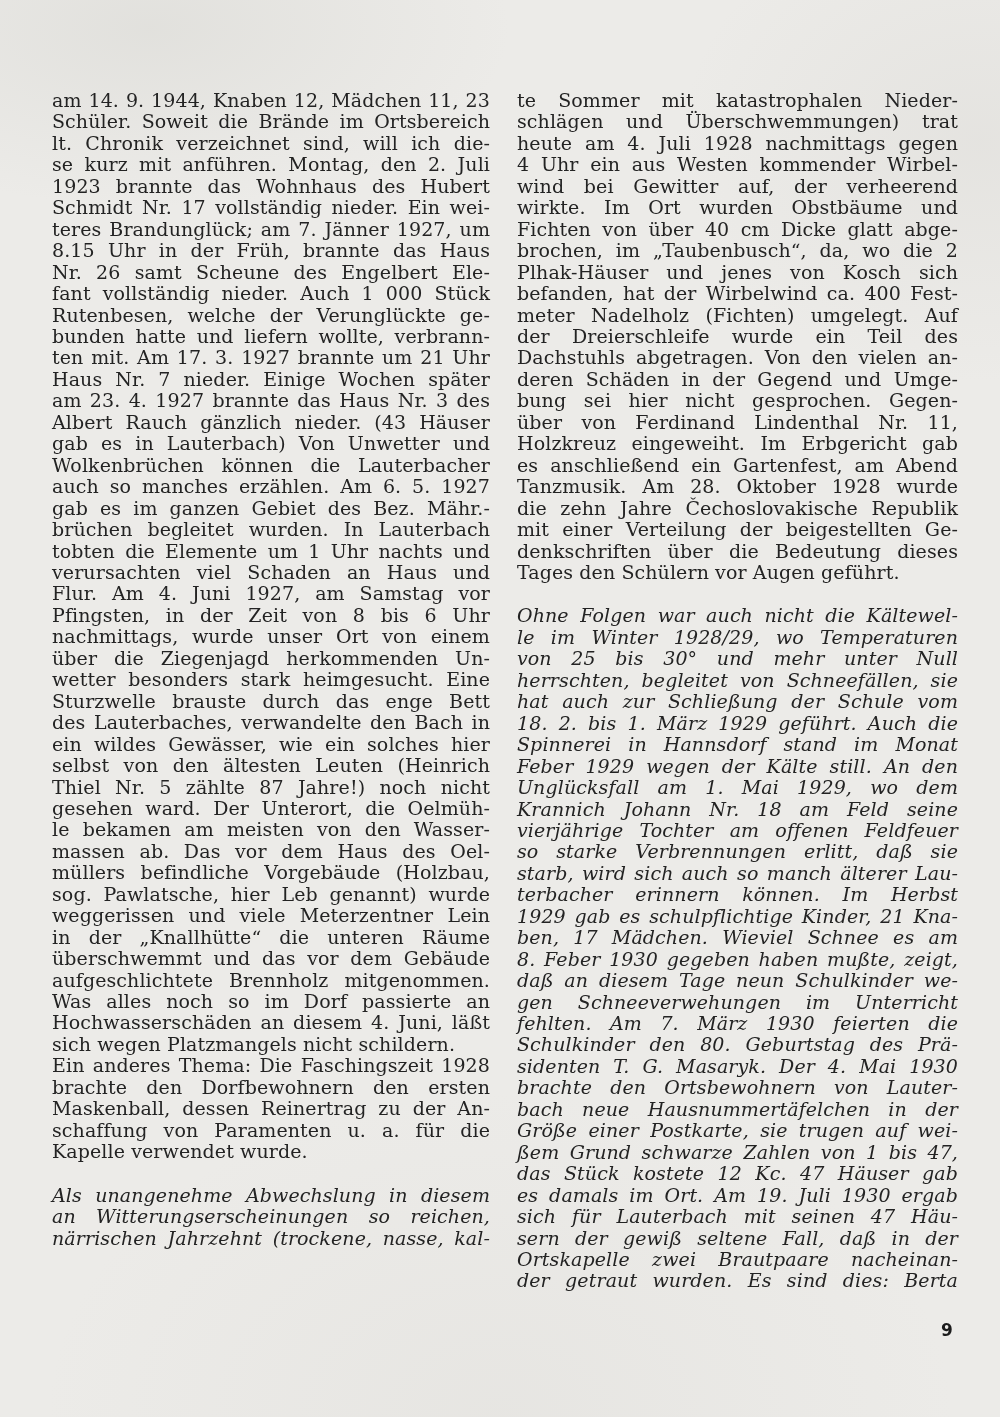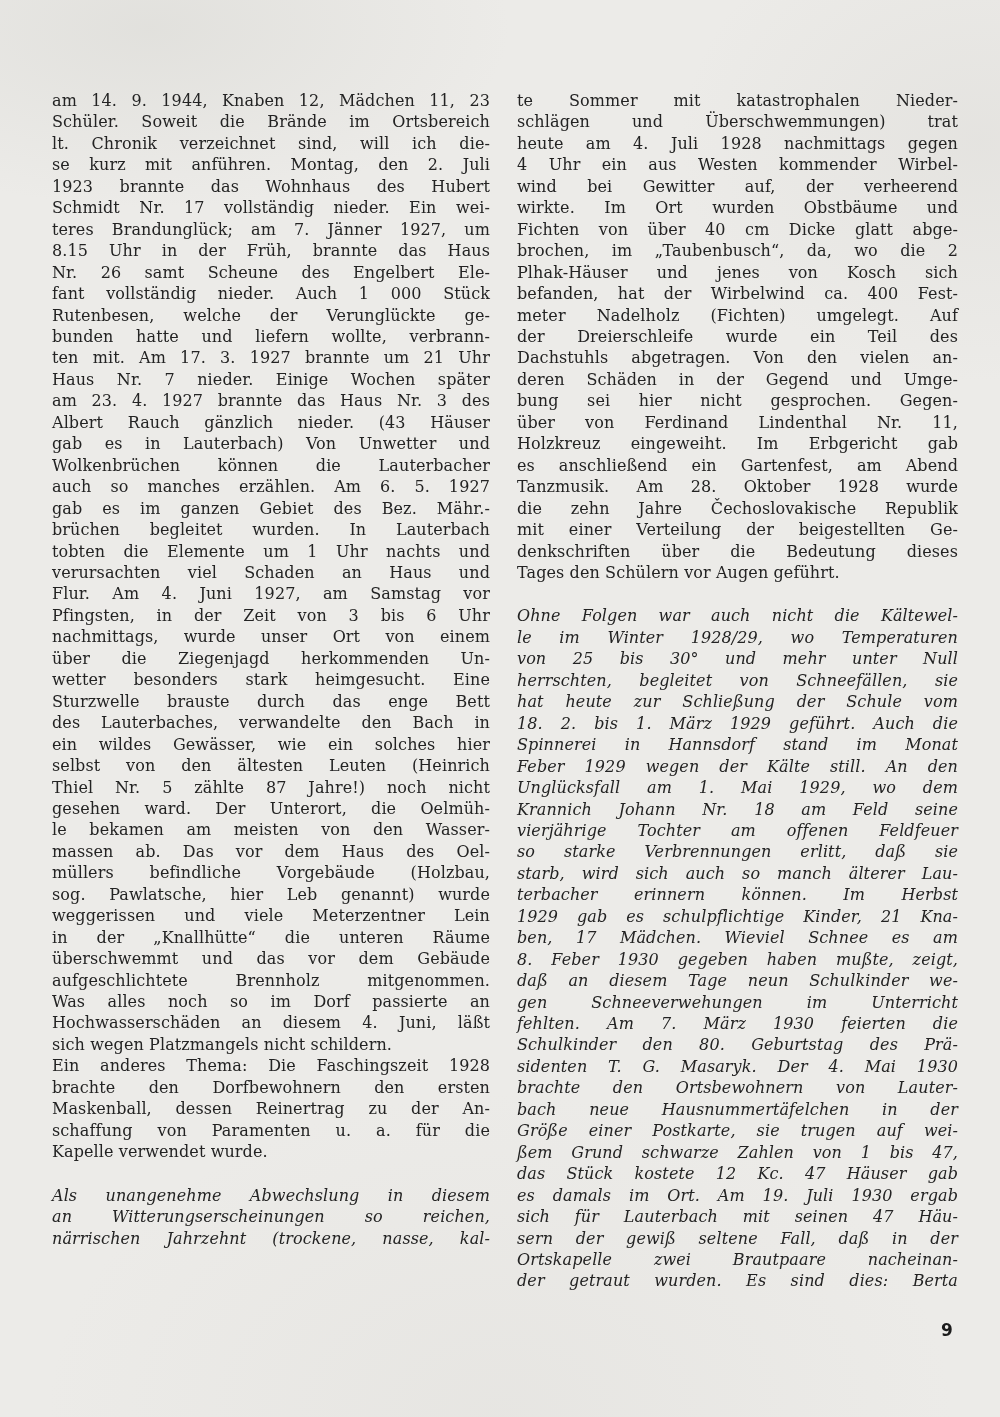--- a/index.html
+++ b/index.html
@@ -20,21 +20,21 @@
     background:
       radial-gradient(ellipse 600px 300px at 15% 2%, rgba(198,198,192,0.28), transparent 60%),
       radial-gradient(ellipse 500px 400px at 98% 10%, rgba(202,200,195,0.22), transparent 60%),
       radial-gradient(ellipse 700px 500px at 50% 100%, rgba(206,204,199,0.18), transparent 65%),
       var(--paper);
     overflow: hidden;
   }
   .text-column {
     position: absolute;
     top: 90px;
-    font-size: 16px;
+    font-size: 19px;
     line-height: 21.45px;
     letter-spacing: 0.1px;
   }
   .col-left  { left: 52px;  width: 438px; }
   .col-right { left: 517px; width: 441px; }
   .para { margin: 0; }
   .para.gap { margin-top: 22px; font-style: italic; }
   .line {
     text-align: justify;
     text-align-last: justify;
@@ -77,21 +77,21 @@
         <div class="line">am 23. 4. 1927 brannte das Haus Nr. 3 des</div>
         <div class="line">Albert Rauch gänzlich nieder. (43 Häuser</div>
         <div class="line">gab es in Lauterbach) Von Unwetter und</div>
         <div class="line">Wolkenbrüchen können die Lauterbacher</div>
         <div class="line">auch so manches erzählen. Am 6. 5. 1927</div>
         <div class="line">gab es im ganzen Gebiet des Bez. Mähr.-</div>
         <div class="line">brüchen begleitet wurden. In Lauterbach</div>
         <div class="line">tobten die Elemente um 1 Uhr nachts und</div>
         <div class="line">verursachten viel Schaden an Haus und</div>
         <div class="line">Flur. Am 4. Juni 1927, am Samstag vor</div>
-        <div class="line">Pfingsten, in der Zeit von 3 bis 6 Uhr</div>
+        <div class="line">Pfingsten, in der Zeit von 8 bis 6 Uhr</div>
         <div class="line">nachmittags, wurde unser Ort von einem</div>
         <div class="line">über die Ziegenjagd herkommenden Un-</div>
         <div class="line">wetter besonders stark heimgesucht. Eine</div>
         <div class="line">Sturzwelle brauste durch das enge Bett</div>
         <div class="line">des Lauterbaches, verwandelte den Bach in</div>
         <div class="line">ein wildes Gewässer, wie ein solches hier</div>
         <div class="line">selbst von den ältesten Leuten (Heinrich</div>
         <div class="line">Thiel Nr. 5 zählte 87 Jahre!) noch nicht</div>
         <div class="line">gesehen ward. Der Unterort, die Oelmüh-</div>
         <div class="line">le bekamen am meisten von den Wasser-</div>
@@ -143,21 +143,21 @@
         <div class="line">die zehn Jahre Čechoslovakische Republik</div>
         <div class="line">mit einer Verteilung der beigestellten Ge-</div>
         <div class="line">denkschriften über die Bedeutung dieses</div>
         <div class="line last">Tages den Schülern vor Augen geführt.</div>
       </div>
       <div class="para gap">
         <div class="line">Ohne Folgen war auch nicht die Kältewel-</div>
         <div class="line">le im Winter 1928/29, wo Temperaturen</div>
         <div class="line">von 25 bis 30° und mehr unter Null</div>
         <div class="line">herrschten, begleitet von Schneefällen, sie</div>
-        <div class="line">hat heute zur Schließung der Schule vom</div>
+        <div class="line">hat auch zur Schließung der Schule vom</div>
         <div class="line">18. 2. bis 1. März 1929 geführt. Auch die</div>
         <div class="line">Spinnerei in Hannsdorf stand im Monat</div>
         <div class="line">Feber 1929 wegen der Kälte still. An den</div>
         <div class="line">Unglücksfall am 1. Mai 1929, wo dem</div>
         <div class="line">Krannich Johann Nr. 18 am Feld seine</div>
         <div class="line">vierjährige Tochter am offenen Feldfeuer</div>
         <div class="line">so starke Verbrennungen erlitt, daß sie</div>
         <div class="line">starb, wird sich auch so manch älterer Lau-</div>
         <div class="line">terbacher erinnern können. Im Herbst</div>
         <div class="line">1929 gab es schulpflichtige Kinder, 21 Kna-</div>

